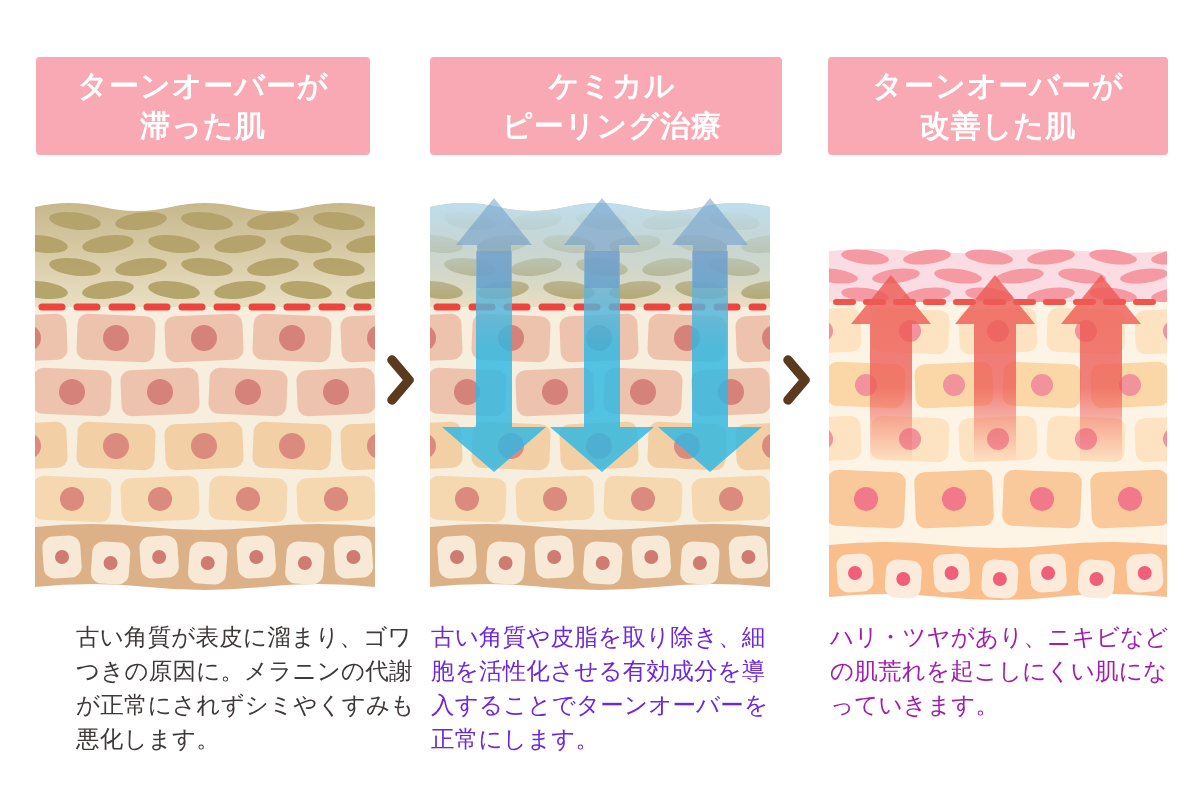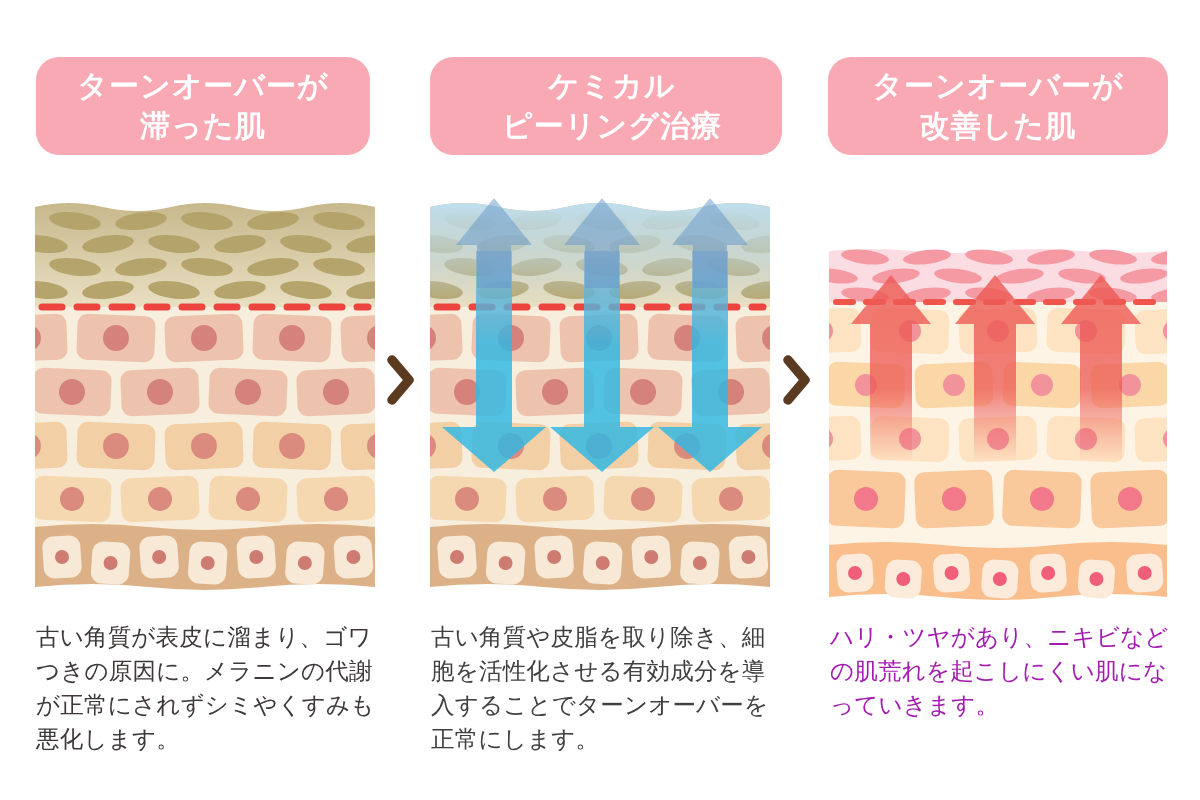--- a/index.html
+++ b/index.html
@@ -1,21 +1,21 @@
 <!DOCTYPE html>
 <html><head>
 <meta charset="utf-8">
 <style>
   html,body{margin:0;padding:0;}
   #wrap{
     position:relative;width:1200px;height:800px;background:#ffffff;overflow:hidden;
     font-family:"Liberation Sans","DejaVu Sans",sans-serif;
   }
   .header{
-    position:absolute;top:57px;height:98px;border-radius:23px;
+    position:absolute;top:57px;height:98px;border-radius:4px;
     color:#fff;font-weight:bold;font-size:30px;line-height:1.32;
     display:flex;align-items:center;justify-content:center;text-align:center;
     white-space:pre-line;letter-spacing:1px;
   }
   #h1{left:36px;width:334px}
   #h2{left:430px;width:340px}
   #h3{left:828px;width:340px}
   svg.skin{position:absolute;display:block}
   #skin1{left:35px;top:195px}
   #skin2{left:430px;top:195px}
@@ -334,17 +334,17 @@
       <path d="M272 30 L312 79 L293 79 L293 218 L251 218 L251 79 L232 79 Z" fill="url(#skin3-coral)"></path>
     </svg>
 
   <svg class="chev" id="c1" viewBox="0 0 30 52">
     <polyline points="7,6 24,26 7,46" fill="none" stroke-width="9.5" stroke-linecap="round" stroke-linejoin="round" stroke="#5b3b20"></polyline>
   </svg>
   <svg class="chev" id="c2" viewBox="0 0 30 52">
     <polyline points="7,6 24,26 7,46" fill="none" stroke-width="9.5" stroke-linecap="round" stroke-linejoin="round" stroke="#5b3b20"></polyline>
   </svg>
 
-  <div class="desc" id="d1" style="color: rgb(62, 57, 56);">古い角質が表皮に溜まり、ゴワつきの原因に。メラニンの代謝が正常にされずシミやくすみも悪化します。</div>
-  <div class="desc" id="d2" style="color: #404040;">古い角質や皮脂を取り除き、細胞を活性化させる有効成分を導入することでターンオーバーを正常にします。</div>
+  <div class="desc" id="d1" style="color: rgb(62, 57, 56); margin-left: 40px;">古い角質が表皮に溜まり、ゴワつきの原因に。メラニンの代謝が正常にされずシミやくすみも悪化します。</div>
+  <div class="desc" id="d2" style="color: #6d28d9;">古い角質や皮脂を取り除き、細胞を活性化させる有効成分を導入することでターンオーバーを正常にします。</div>
   <div class="desc" id="d3" style="color: #a21caf;">ハリ・ツヤがあり、ニキビなどの肌荒れを起こしにくい肌になっていきます。</div>
 
 </div>
 
 </body></html>

